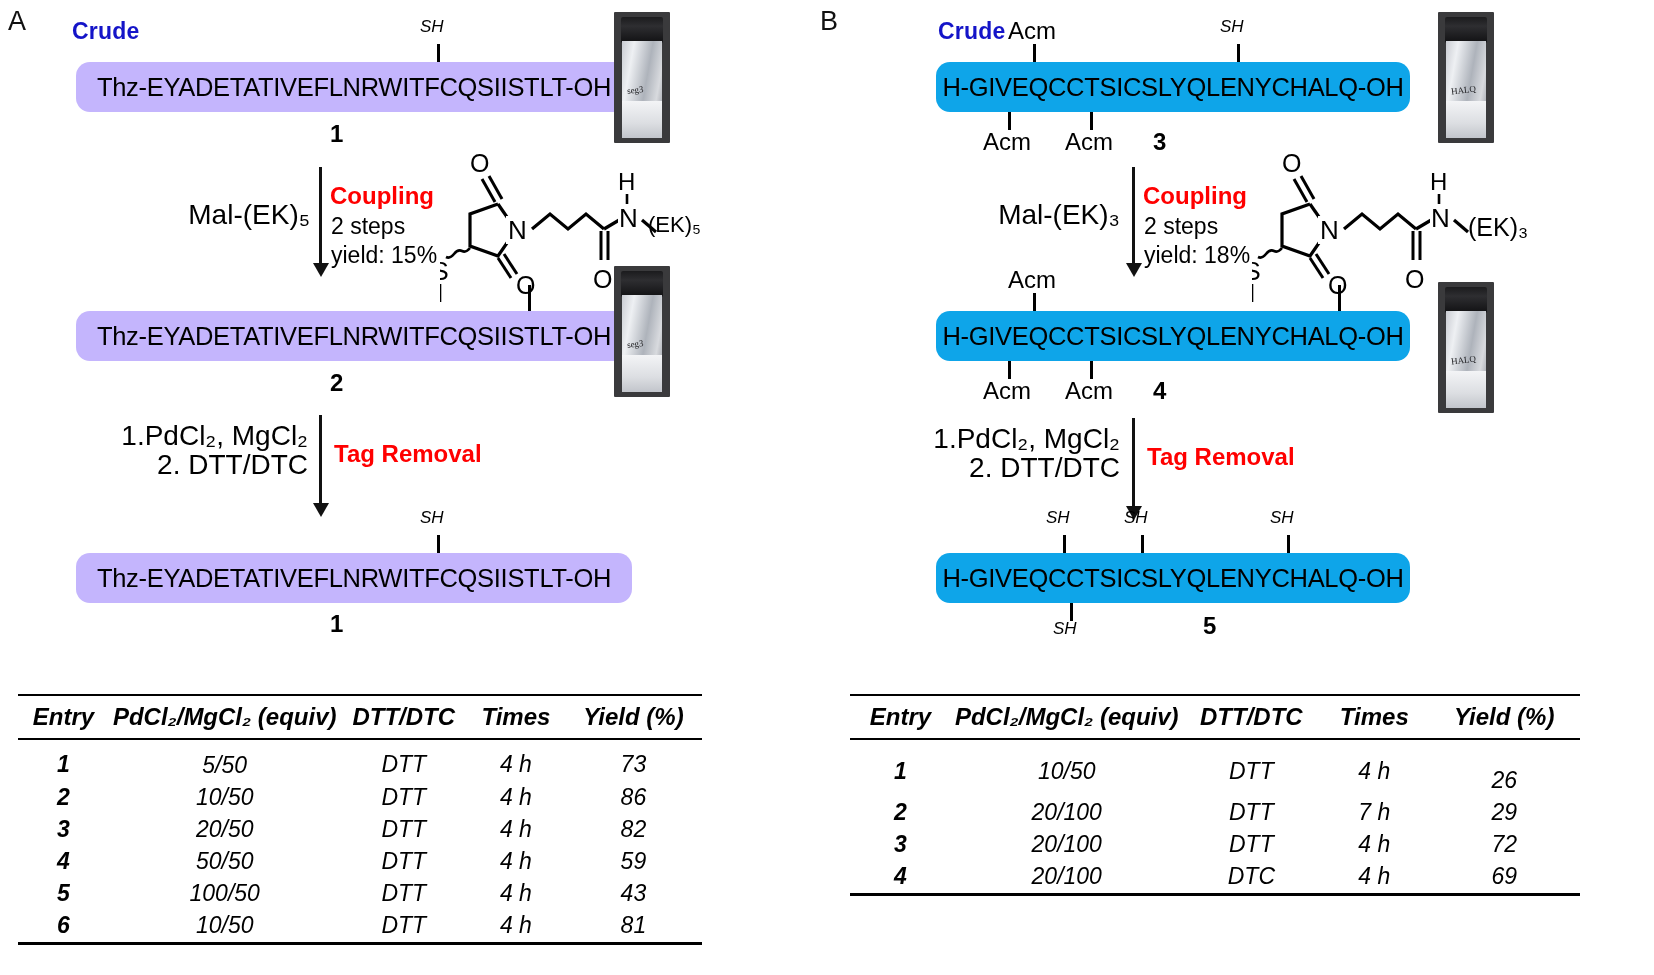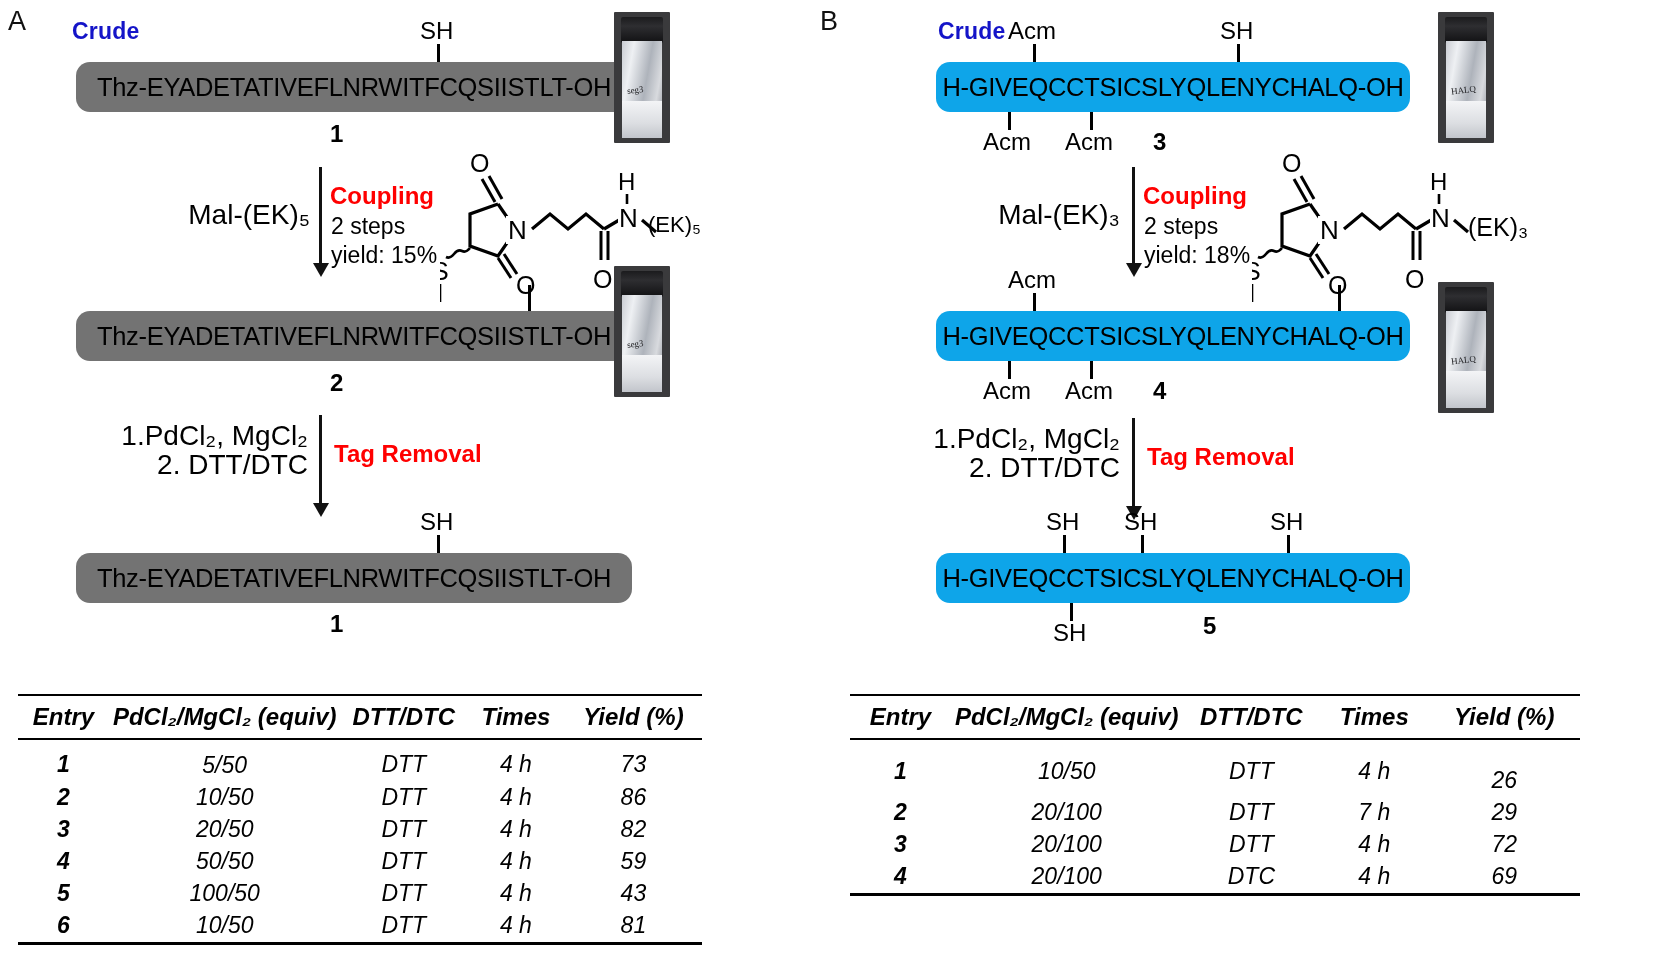--- a/index.html
+++ b/index.html
@@ -8,24 +8,24 @@
   .panel{position:absolute;top:0;height:975px;}
   #panel-a{left:0;width:820px;}
   #panel-b{left:820px;width:834px;}
 
   .panel-letter{position:absolute;font-size:27px;font-weight:400;color:#111;}
 
   .crude-label{position:absolute;font-size:23px;font-weight:bold;color:#1414c8;letter-spacing:.2px;}
 
   .pep-bar{position:absolute;border-radius:14px;display:flex;align-items:center;
            justify-content:center;white-space:nowrap;font-size:25.5px;letter-spacing:-.3px;}
-  .pep-green{background:#737373;}
+  .pep-green{background:#c4b5fd;}
   .pep-pink{background:#0ea5e9;}
 
-  .sh-label{position:absolute;font-size:24px;white-space:nowrap;}
+  .sh-label{position:absolute;font-size:17px;white-space:nowrap;font-style:italic;}
   .acm-label{position:absolute;font-size:24px;white-space:nowrap;}
   .tick{position:absolute;width:2.5px;background:#000;}
 
   .cmp-num{position:absolute;font-size:24px;font-weight:bold;}
 
   .arrow-line{position:absolute;width:2.8px;background:#111;}
   .arrow-head{position:absolute;width:0;height:0;border-left:8px solid transparent;
               border-right:8px solid transparent;border-top:14px solid #111;}
 
   .reagent{position:absolute;font-size:28px;white-space:nowrap;text-align:right;line-height:1.22;}

